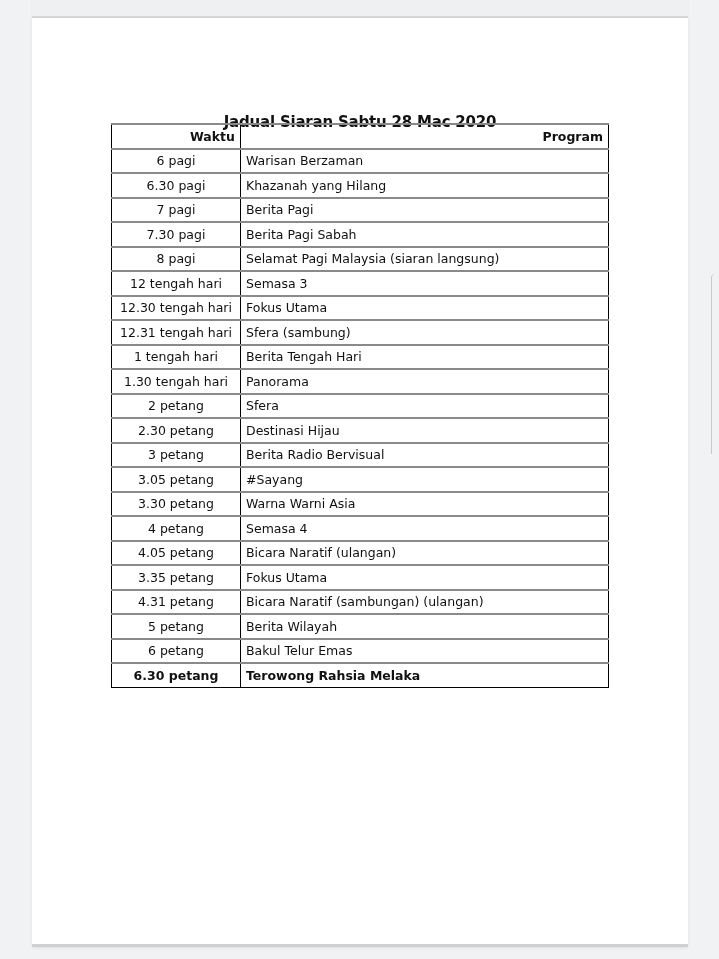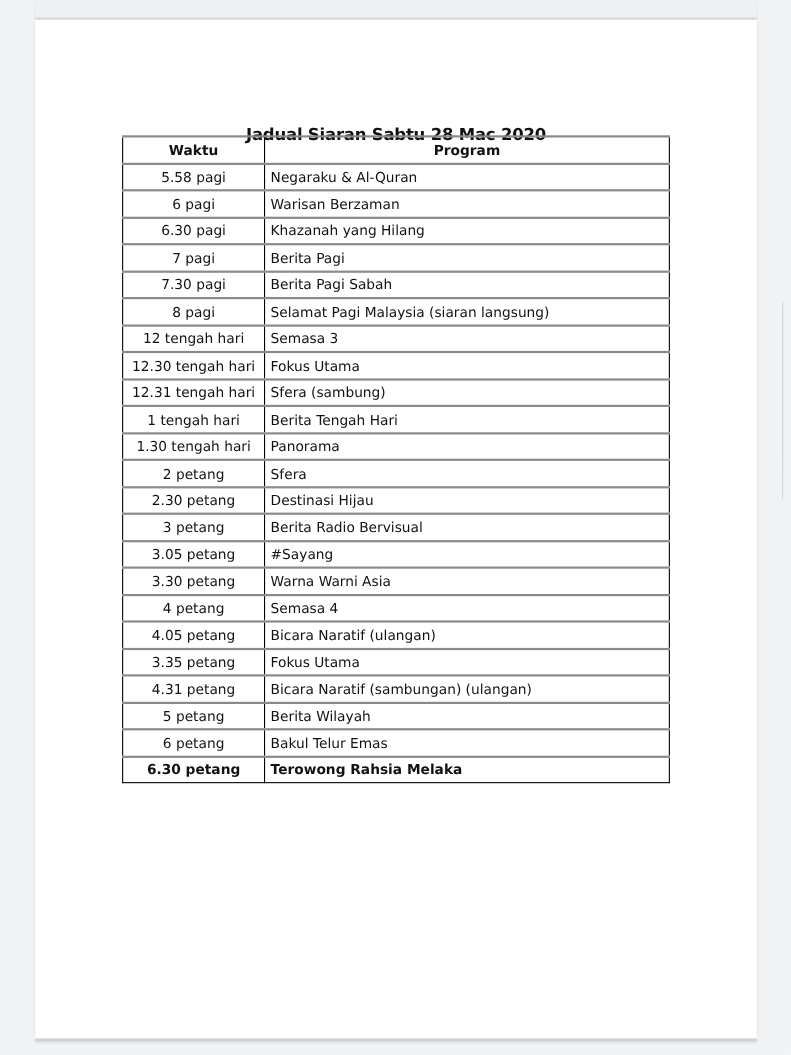--- a/index.html
+++ b/index.html
@@ -39,44 +39,40 @@
     font-size: 12.5px; color: #111;
   }
   table.schedule th, table.schedule td {
     height: 22.5px; padding: 0 5px;
     border-top: 2px solid #8a8a8a;
     border-left: 1px solid #000;
     border-right: 1px solid #000;
     white-space: nowrap;
   }
   table.schedule tr:last-child td { border-bottom: 1px solid #000; font-weight: bold; }
-  table.schedule th { font-weight: bold; font-size: 12.5px; text-align: center; }
+  table.schedule th { font-weight: bold; font-size: 12.5px; text-align: right; }
   table.schedule td.time { text-align: center; width: 118px; }
   table.schedule td.prog { text-align: left; }
   table.schedule th.col-time { width: 118px; }
 </style>
 </head>
 <body>
 
 <div class="prev-page"></div>
 
 <div class="page">
   <div class="doc-title">Jadual Siaran Sabtu 28 Mac 2020</div>
   <table class="schedule">
     <thead>
       <tr>
         <th class="col-time">Waktu</th>
         <th>Program</th>
       </tr>
     </thead>
     <tbody id="schedule-body">
-        <tr>
-          <td class="time">5.58 pagi</td>
-          <td class="prog">Negaraku &amp; Al-Quran</td>
-        </tr>
         <tr>
           <td class="time">6 pagi</td>
           <td class="prog">Warisan Berzaman</td>
         </tr>
         <tr>
           <td class="time">6.30 pagi</td>
           <td class="prog">Khazanah yang Hilang</td>
         </tr>
         <tr>
           <td class="time">7 pagi</td>

